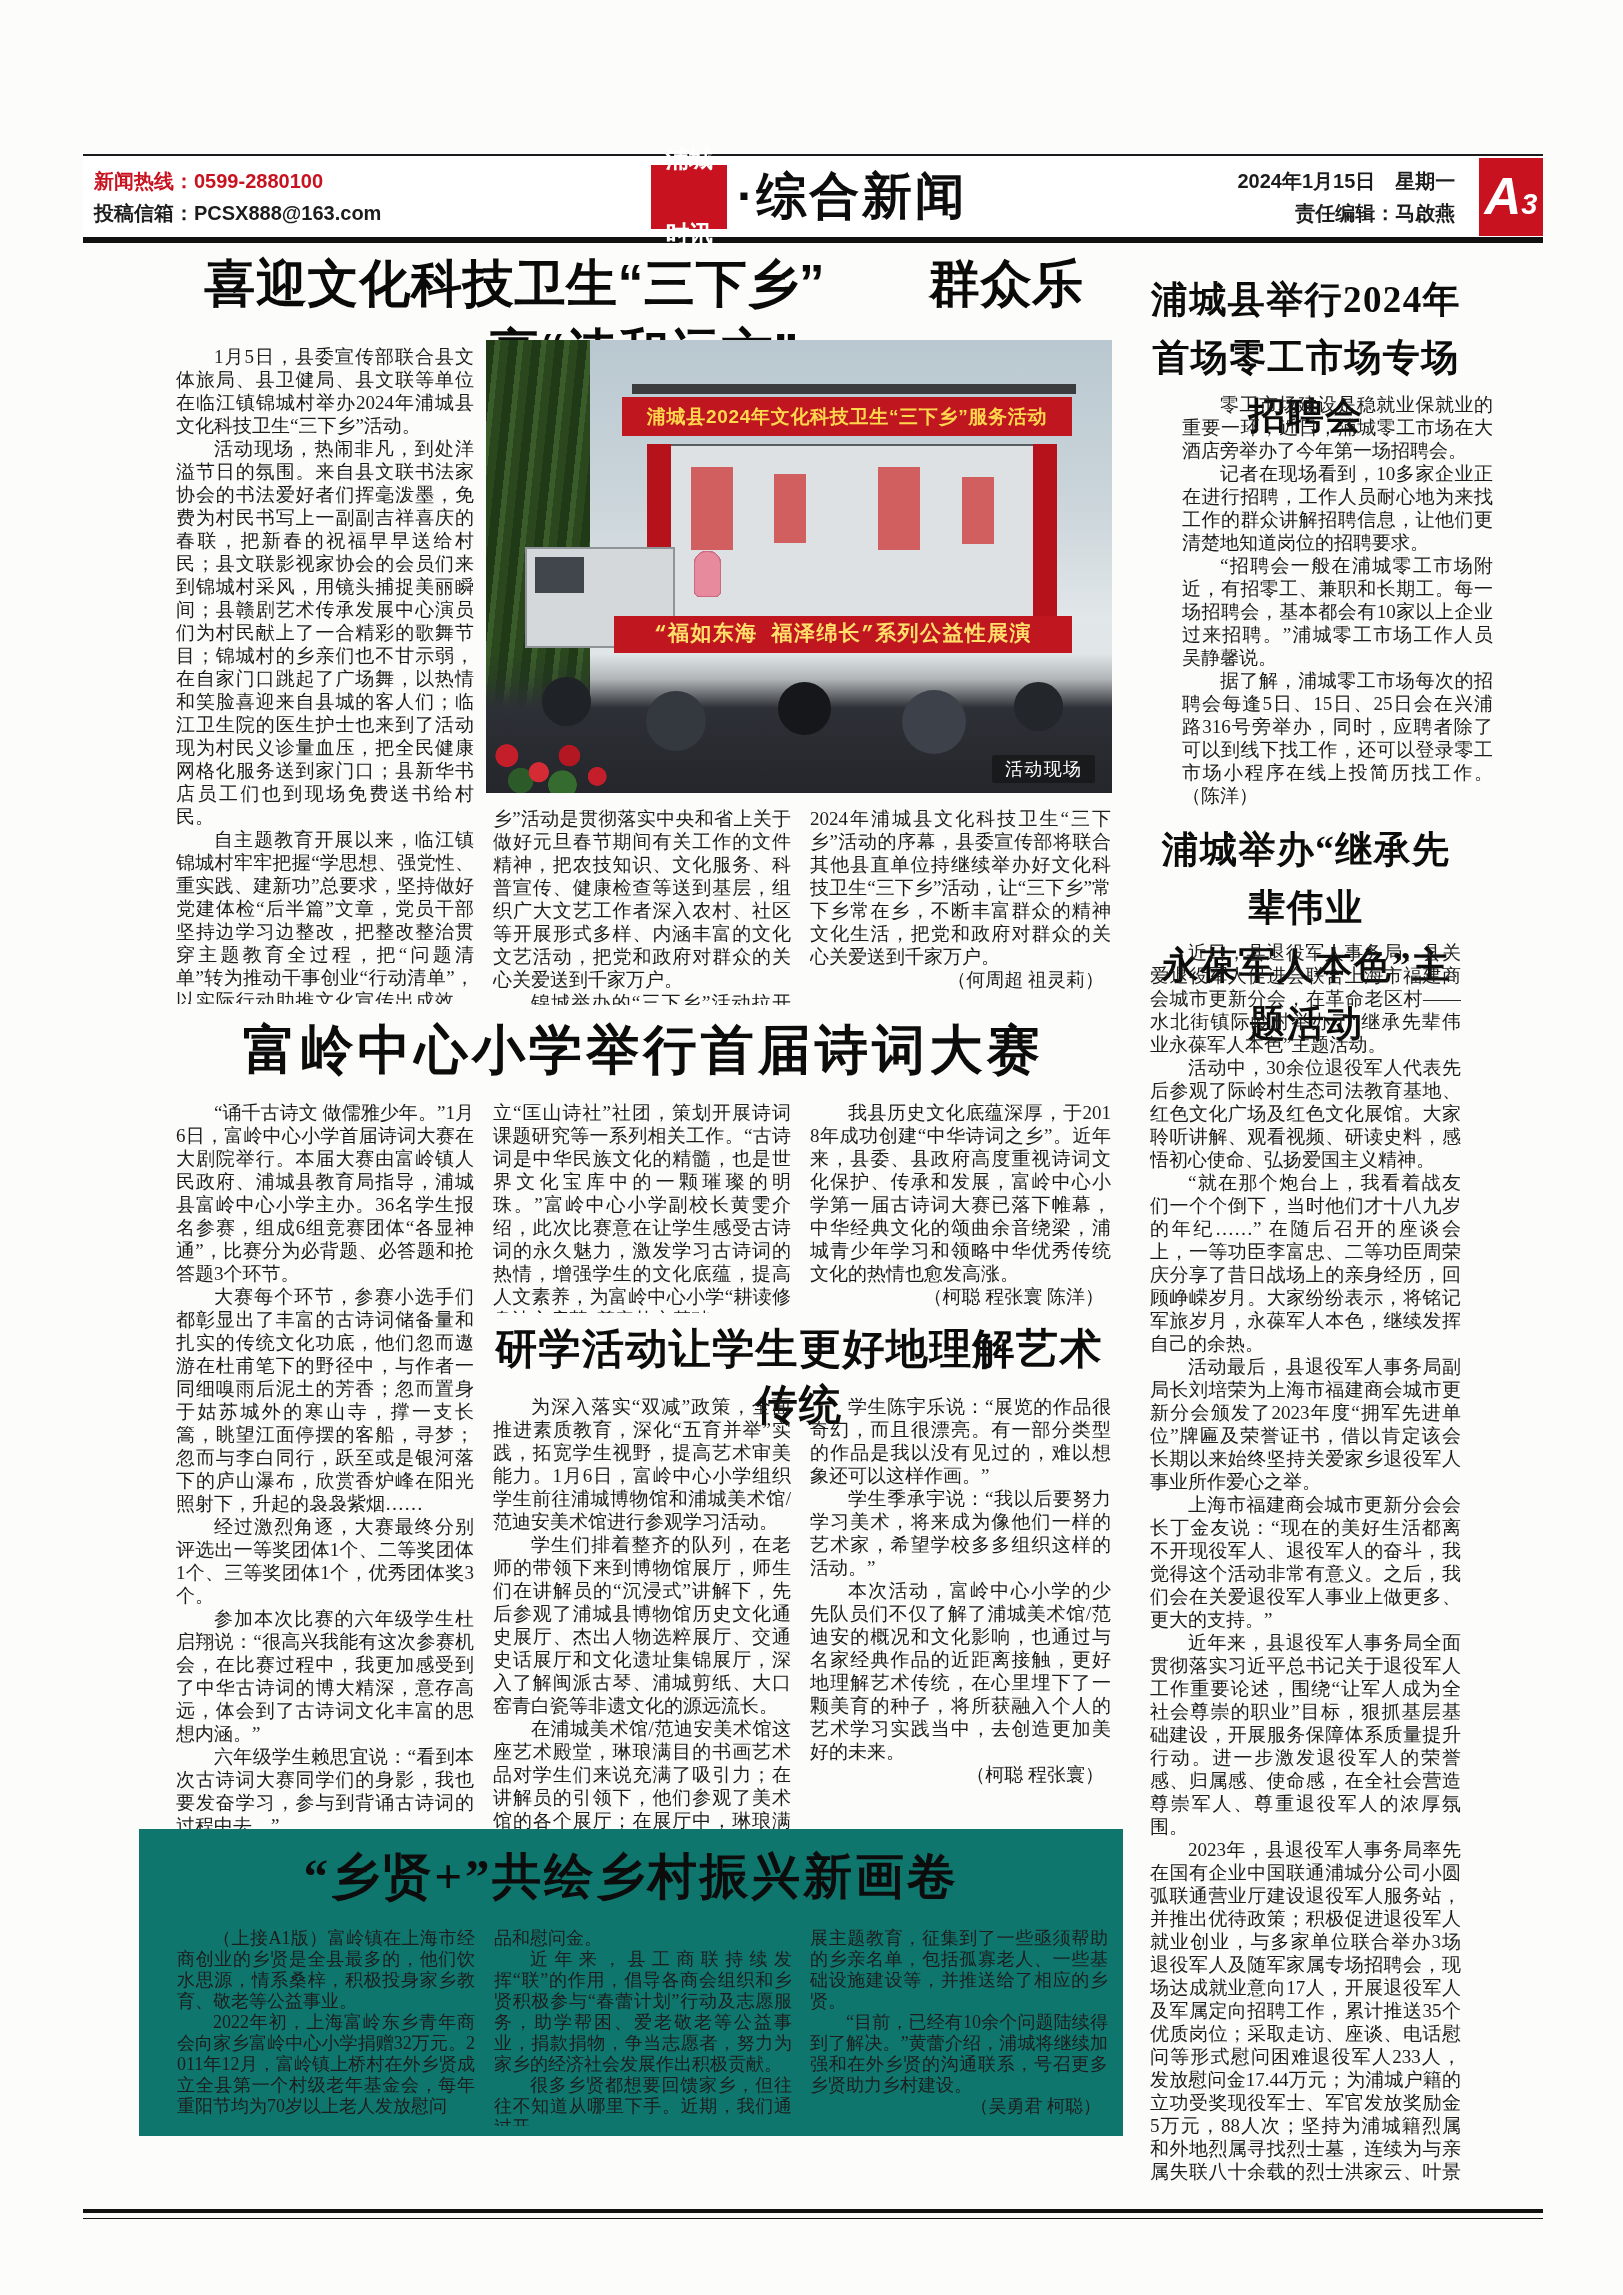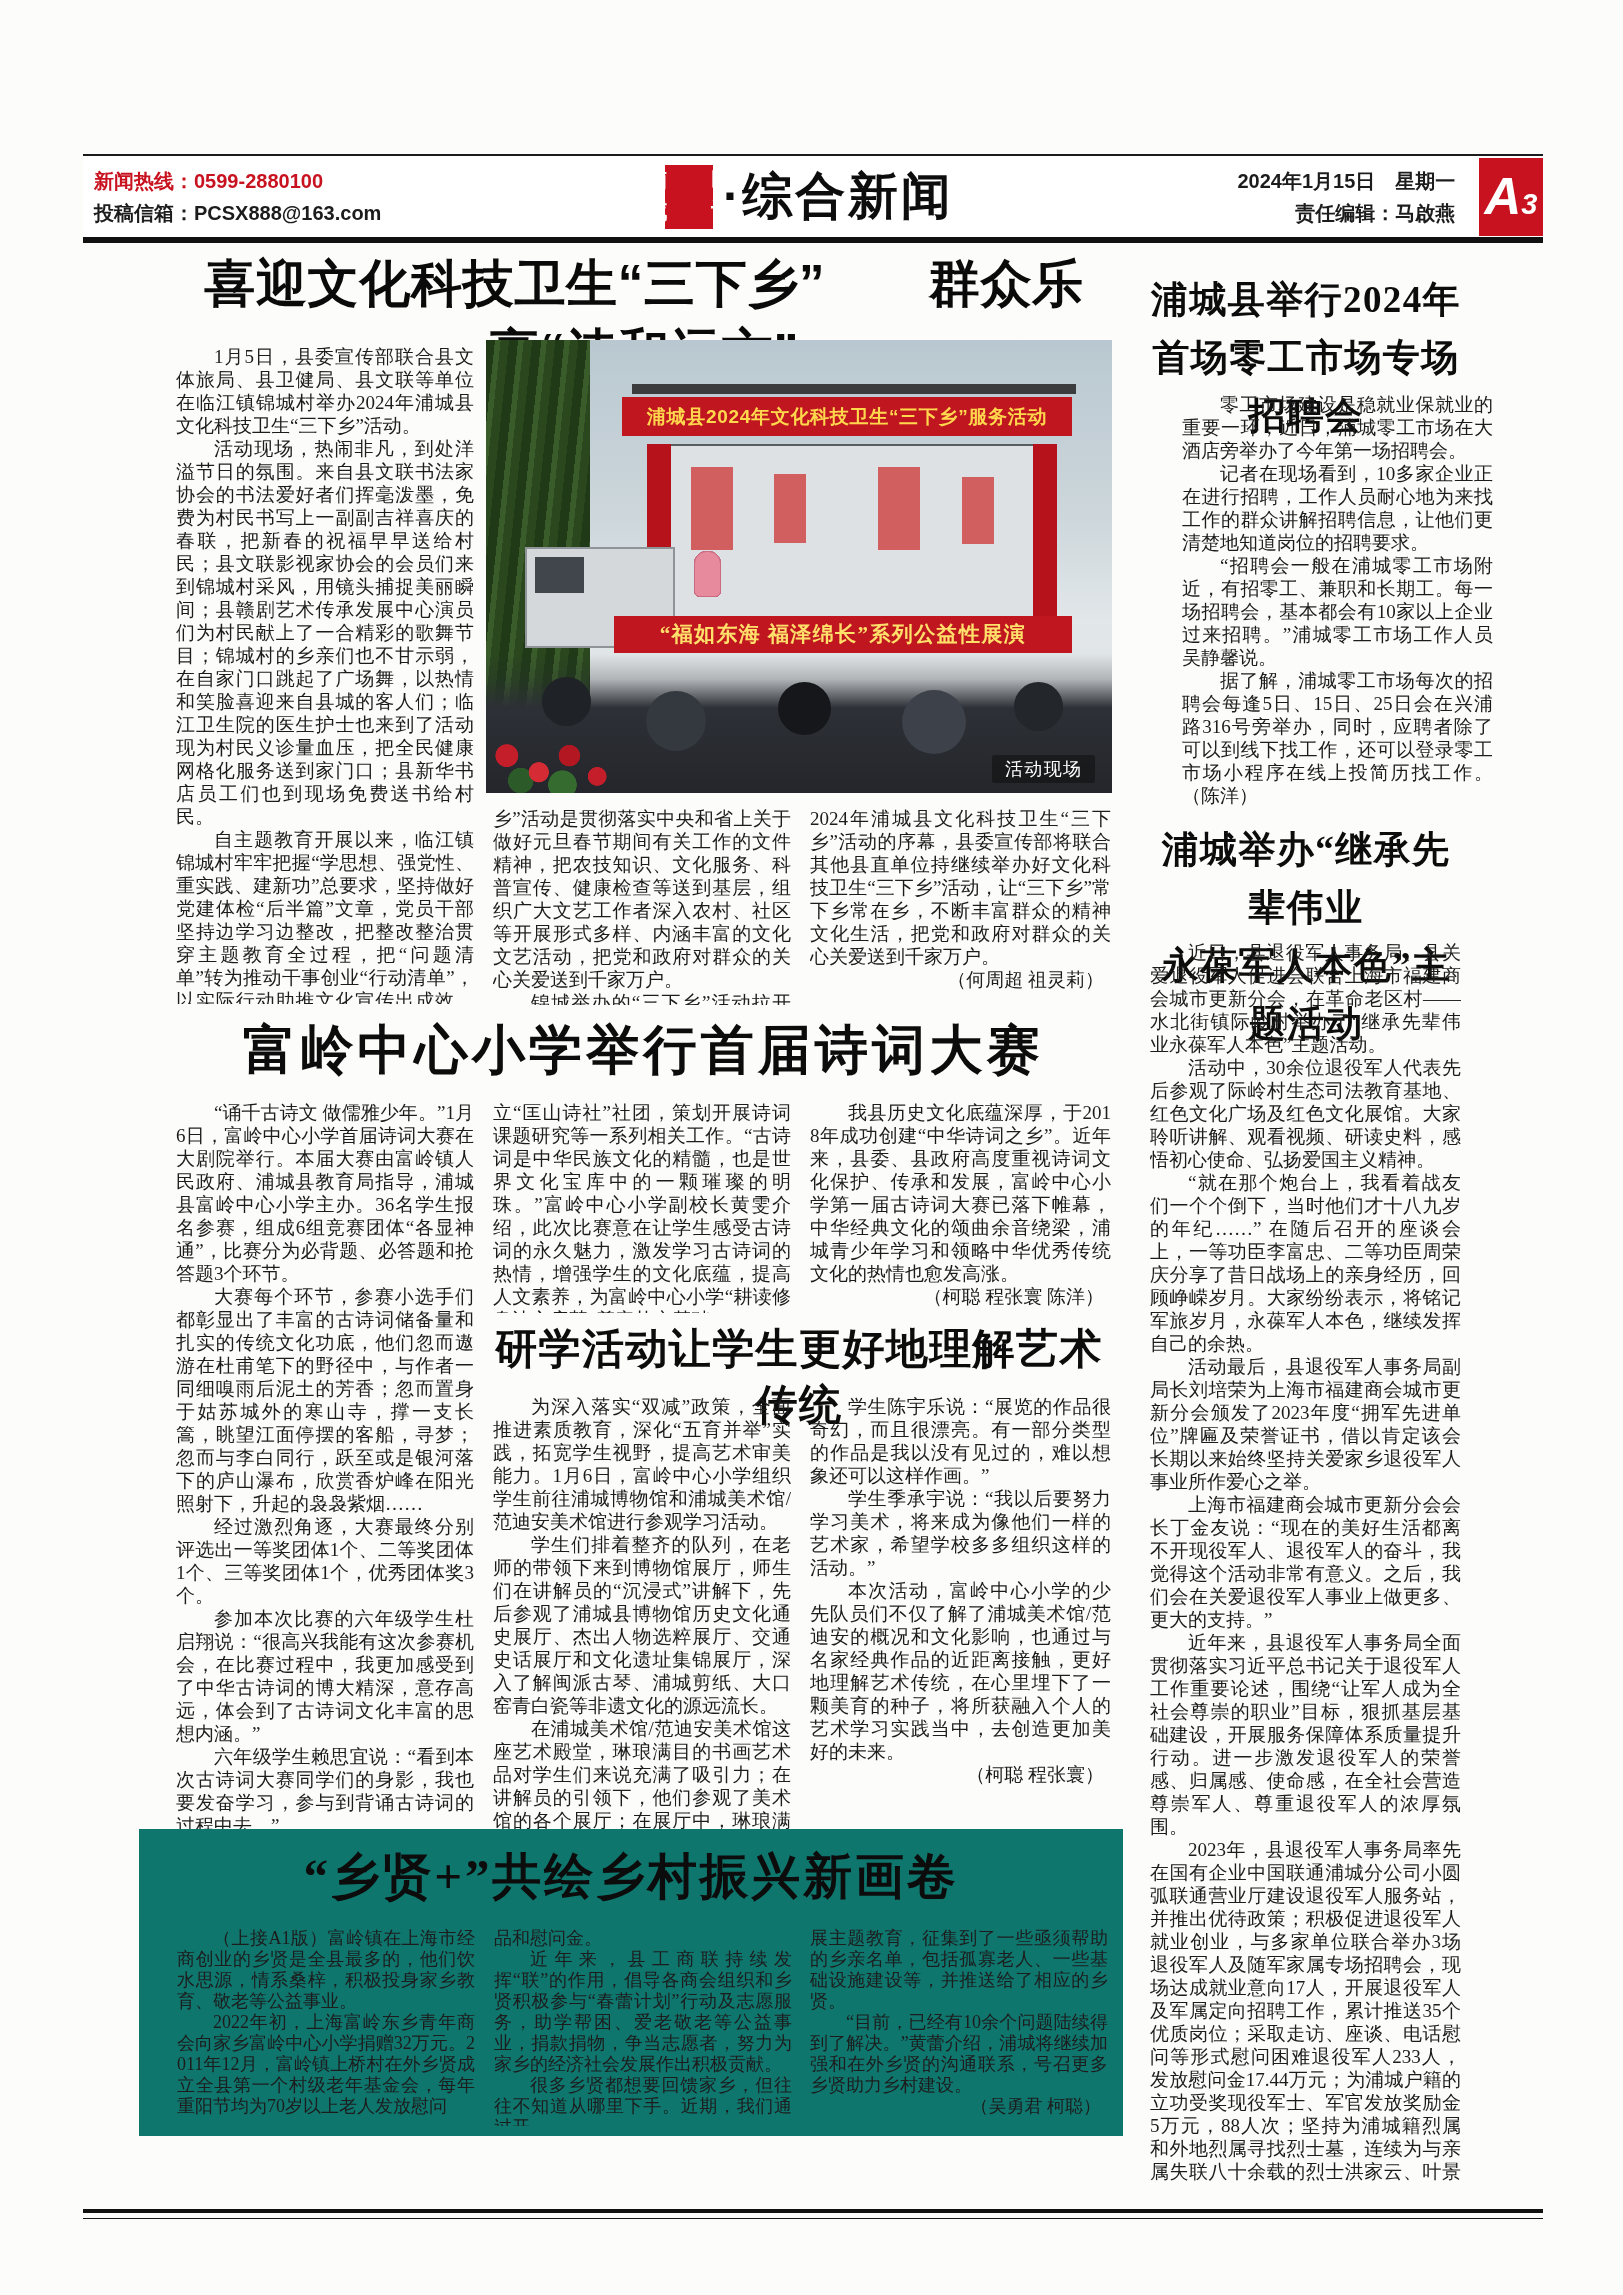--- a/index.html
+++ b/index.html
@@ -8,22 +8,22 @@
   .abs{position:absolute;}
   .clip{overflow:hidden;}
   .sans{font-family:"Liberation Sans","DejaVu Sans",sans-serif;}
 
   
   .header{left:83px;top:154px;width:1460px;height:81px;border-top:2.1px solid #1b1b1b;
           border-bottom:6.2px solid #111;display:flex;align-items:center;justify-content:space-between;background:#fff;}
   .contact{padding-left:11px;font-weight:bold;font-size:20px;line-height:32px;}
   .contact .hot{color:#c8121f;}
   .brand{display:flex;align-items:center;gap:9.7px;}
-  .brand-box{width:48px;height:64px;background:#c8121f;color:#fff;font-weight:bold;font-size:23.6px;
-             line-height:30.5px;text-align:center;display:flex;flex-direction:row;justify-content:center;gap:44px;}
+  .brand-box{width:76px;height:64px;background:#c8121f;color:#fff;font-weight:bold;font-size:23.6px;
+             line-height:30.5px;text-align:center;display:flex;flex-direction:column;justify-content:center;gap:44px;}
   .brand-section{font-weight:900;font-size:50px;letter-spacing:2.8px;color:#0d0d0d;}
   .issue{ text-align:right;font-weight:bold;font-size:20px;line-height:32px;padding-right:9.7px;}
   .a3box{width:64px;height:78px;background:#c8121f;color:#fff;display:flex;align-items:center;justify-content:center;}
   .a3box span{display:block;font-style:italic;font-weight:900;font-size:29px;line-height:1;}
   .a3box span::first-letter{font-size:51px;}
 
   
   .col{font-size:19px;line-height:23px;text-align:justify;word-break:break-all;}
   .col p{margin:0;text-indent:2em;}
   .col p.cont{text-indent:0;}
@@ -53,21 +53,21 @@
               font-family:"Liberation Sans","DejaVu Sans",sans-serif;font-weight:bold;font-size:19px;line-height:39px;
               text-align:center;letter-spacing:0.7px;white-space:nowrap;}
   .backdrop{left:182px;top:104px;width:368px;height:174px;background:#dde1e3;border:2.8px solid #5a5d60;}
   .backdrop i{position:absolute;background:#c33;opacity:.75;}
   .side-banner{width:23.6px;height:174px;background:#b5121b;top:104px;}
   .truckbody{left:39px;top:207px;width:146px;height:97px;background:#d4d8da;border:2.1px solid #8e9498;}
   .truckwin{left:49px;top:217px;width:49px;height:36px;background:#41464c;}
   .performers{left:208px;top:208px;width:326px;height:49px;display:flex;gap:14px;align-items:flex-end;position:absolute;}
   .performers b{display:block;width:25px;height:44px;border-radius:12.5px 12.5px 5.6px 5.6px;background:#e88a9e;border:1.4px solid #c96a80;}
   .banner-stage{left:128px;top:276px;width:458px;height:37px;background:#c01620;color:#ffe06a;
-                font-family:Liberation Serif, serif;font-weight:bold;font-size:21px;line-height:37px;
+                font-family:Liberation Mono, monospace;font-weight:bold;font-size:21px;line-height:37px;
                 text-align:center;letter-spacing:1.4px;white-space:nowrap;}
   .crowd{left:0;bottom:0;width:100%;height:139px;
          background:linear-gradient(180deg,rgba(40,44,50,0) 0,rgba(40,44,50,.25) 25px,#2d3036 54px,#24262b 100%);}
   .head{border-radius:50%;background:#1f2226;}
   .flowers{left:0;bottom:0;width:139px;height:83px;
      background:radial-gradient(circle at 15% 55%,#c41e2a 0 11px,transparent 11.8px),
                 radial-gradient(circle at 38% 75%,#d42b35 0 9.7px,transparent 10.4px),
                 radial-gradient(circle at 60% 55%,#b31722 0 10.4px,transparent 11px),
                 radial-gradient(circle at 25% 85%,#2c5a28 0 12.5px,transparent 13px),
                 radial-gradient(circle at 55% 90%,#356b2e 0 14px,transparent 14.6px),

